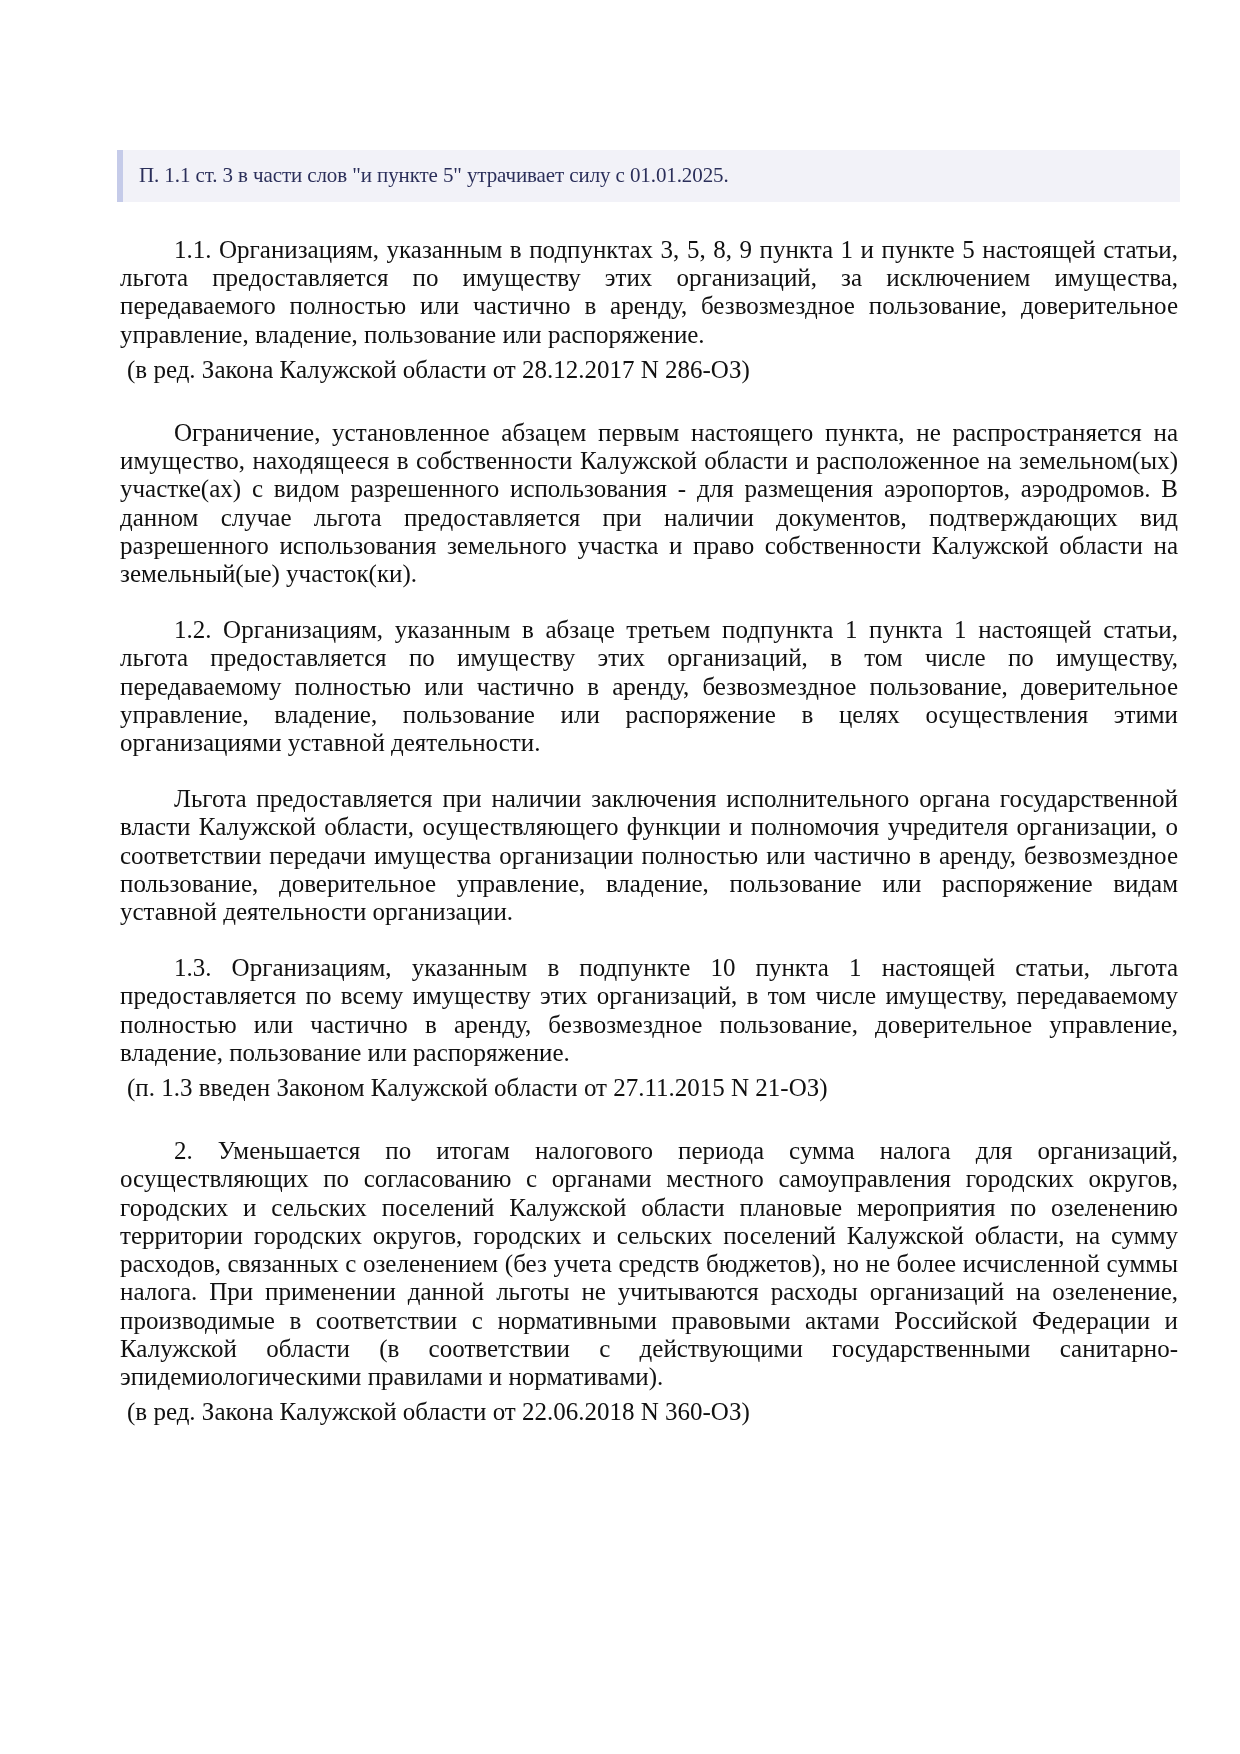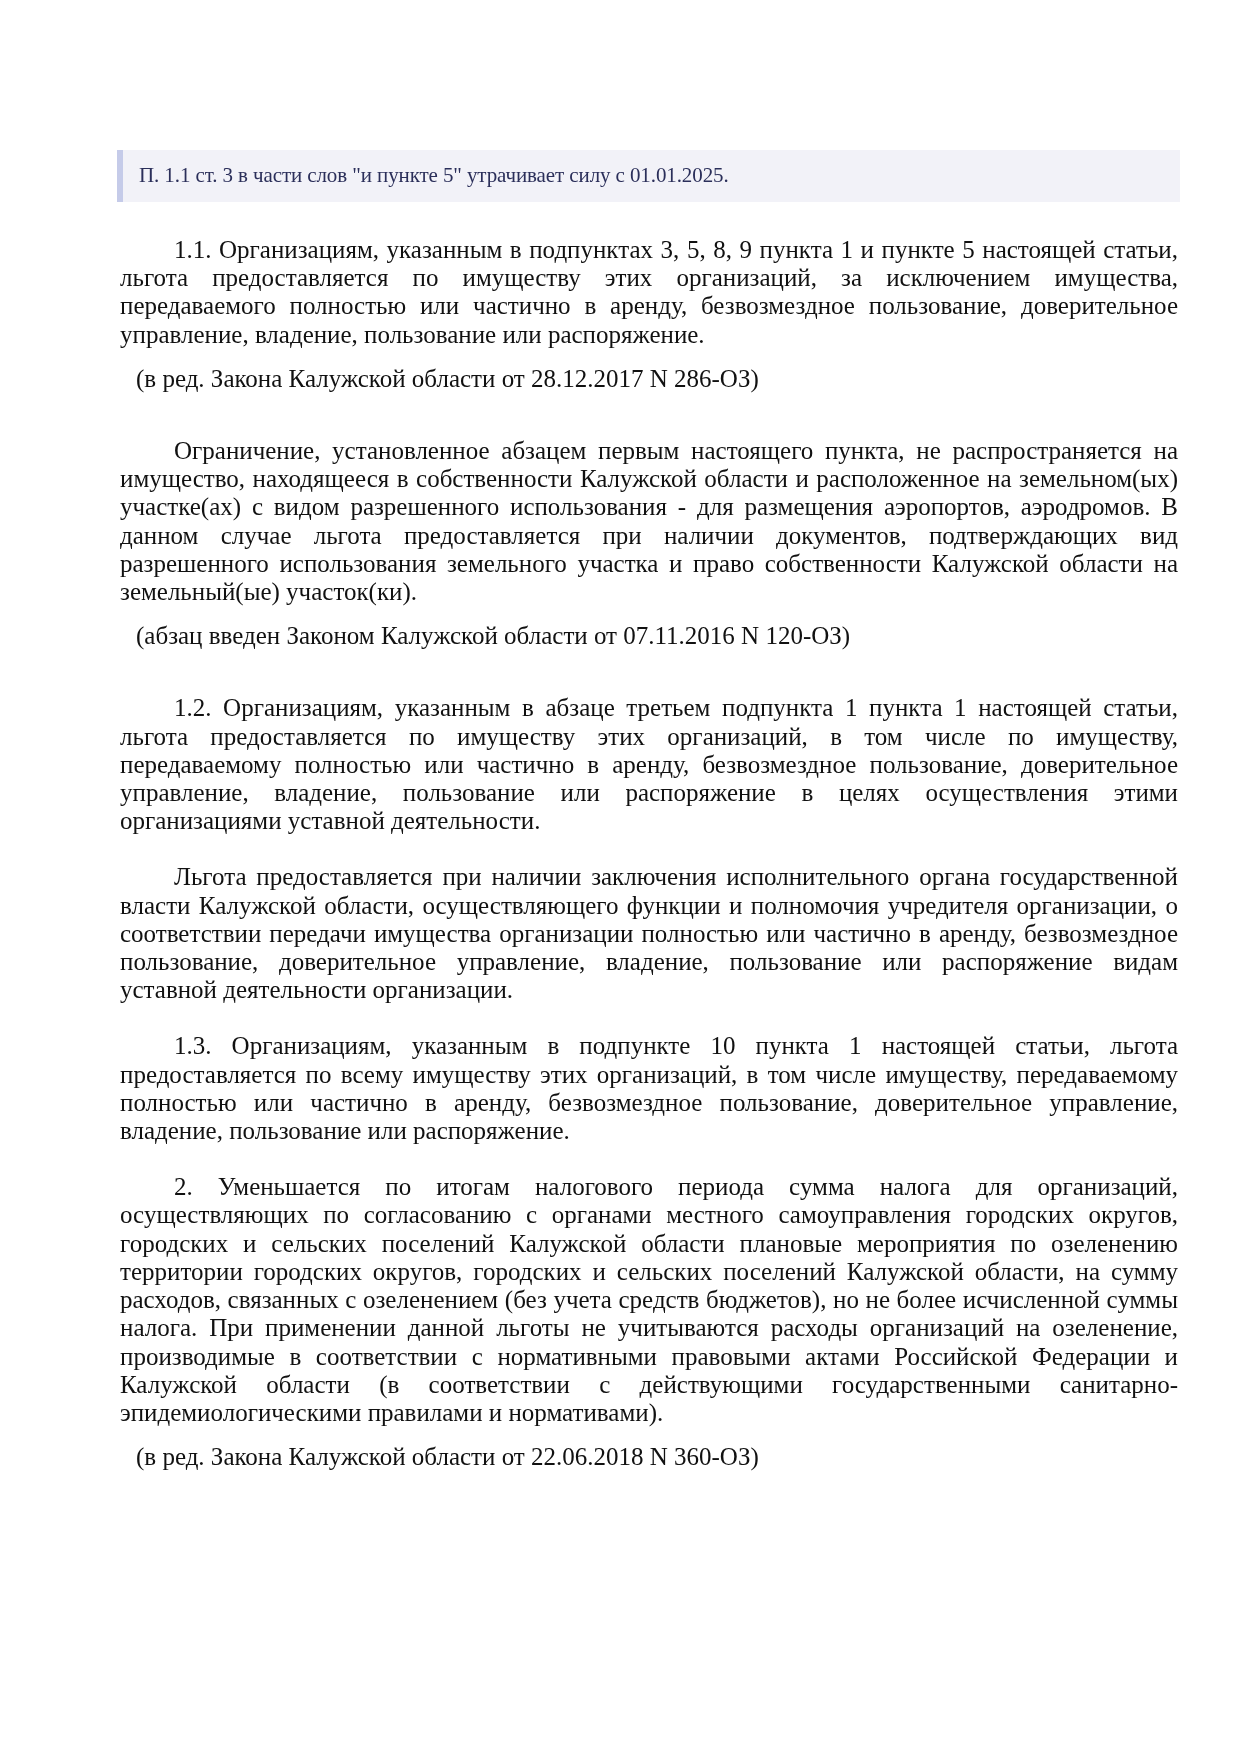--- a/index.html
+++ b/index.html
@@ -48,21 +48,21 @@
       width: 1058px;
       font-size: 25px;
       line-height: 28.2px;
     }
     .para {
       margin: 0;
       text-align: justify;
       text-indent: 54px;
     }
     .ref {
-      margin: 16px;
+      margin: 7px;
       text-align: justify;
       text-indent: 0;
     }
     .gap {
       height: 28px;
     }
   </style>
 </head>
 <body>
 
@@ -75,36 +75,36 @@
   <div class="content">
 
     <div>
       <p class="para">1.1. Организациям, указанным в подпунктах 3, 5, 8, 9 пункта 1 и пункте 5 настоящей статьи, льгота предоставляется по имуществу этих организаций, за исключением имущества, передаваемого полностью или частично в аренду, безвозмездное пользование, доверительное управление, владение, пользование или распоряжение.</p>
       <p class="ref">(в ред. Закона Калужской области от 28.12.2017 N 286-ОЗ)</p>
     </div>
     <div class="gap"></div>
 
     <div>
       <p class="para">Ограничение, установленное абзацем первым настоящего пункта, не распространяется на имущество, находящееся в собственности Калужской области и расположенное на земельном(ых) участке(ах) с видом разрешенного использования - для размещения аэропортов, аэродромов. В данном случае льгота предоставляется при наличии документов, подтверждающих вид разрешенного использования земельного участка и право собственности Калужской области на земельный(ые) участок(ки).</p>
-      <p class="ref">(абзац введен Законом Калужской области от 07.11.2016 N 120-ОЗ)</p>
     </div>
     <div class="gap"></div>
 
     <div>
       <p class="para">1.2. Организациям, указанным в абзаце третьем подпункта 1 пункта 1 настоящей статьи, льгота предоставляется по имуществу этих организаций, в том числе по имуществу, передаваемому полностью или частично в аренду, безвозмездное пользование, доверительное управление, владение, пользование или распоряжение в целях осуществления этими организациями уставной деятельности.</p>
     </div>
     <div class="gap"></div>
 
     <div>
       <p class="para">Льгота предоставляется при наличии заключения исполнительного органа государственной власти Калужской области, осуществляющего функции и полномочия учредителя организации, о соответствии передачи имущества организации полностью или частично в аренду, безвозмездное пользование, доверительное управление, владение, пользование или распоряжение видам уставной деятельности организации.</p>
     </div>
     <div class="gap"></div>
 
     <div>
       <p class="para">1.3. Организациям, указанным в подпункте 10 пункта 1 настоящей статьи, льгота предоставляется по всему имуществу этих организаций, в том числе имуществу, передаваемому полностью или частично в аренду, безвозмездное пользование, доверительное управление, владение, пользование или распоряжение.</p>
+      <p class="ref">(п. 1.3 введен Законом Калужской области от 27.11.2015 N 21-ОЗ)</p>
     </div>
     <div class="gap"></div>
 
     <div>
       <p class="para">2. Уменьшается по итогам налогового периода сумма налога для организаций, осуществляющих по согласованию с органами местного самоуправления городских округов, городских и сельских поселений Калужской области плановые мероприятия по озеленению территории городских округов, городских и сельских поселений Калужской области, на сумму расходов, связанных с озеленением (без учета средств бюджетов), но не более исчисленной суммы налога. При применении данной льготы не учитываются расходы организаций на озеленение, производимые в соответствии с нормативными правовыми актами Российской Федерации и Калужской области (в соответствии с действующими государственными санитарно-эпидемиологическими правилами и нормативами).</p>
       <p class="ref">(в ред. Закона Калужской области от 22.06.2018 N 360-ОЗ)</p>
     </div>
     <div class="gap"></div>
 
 

